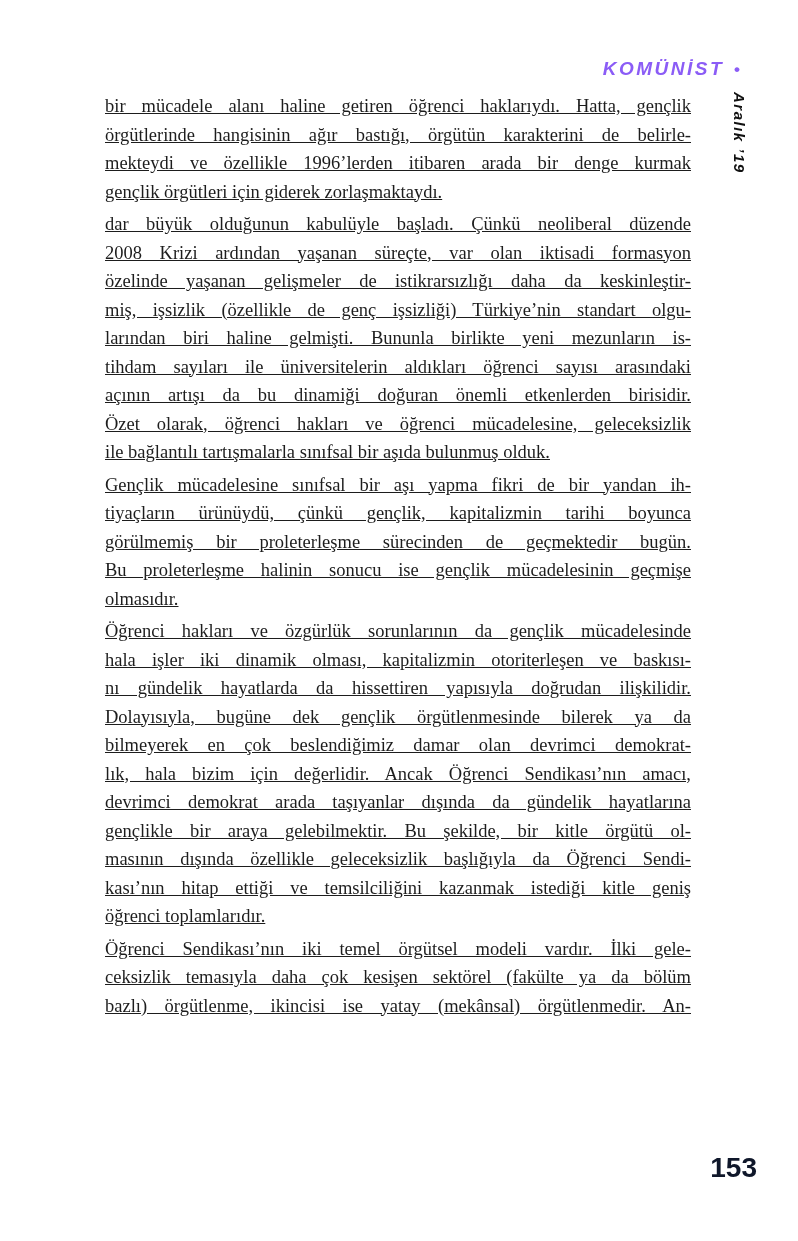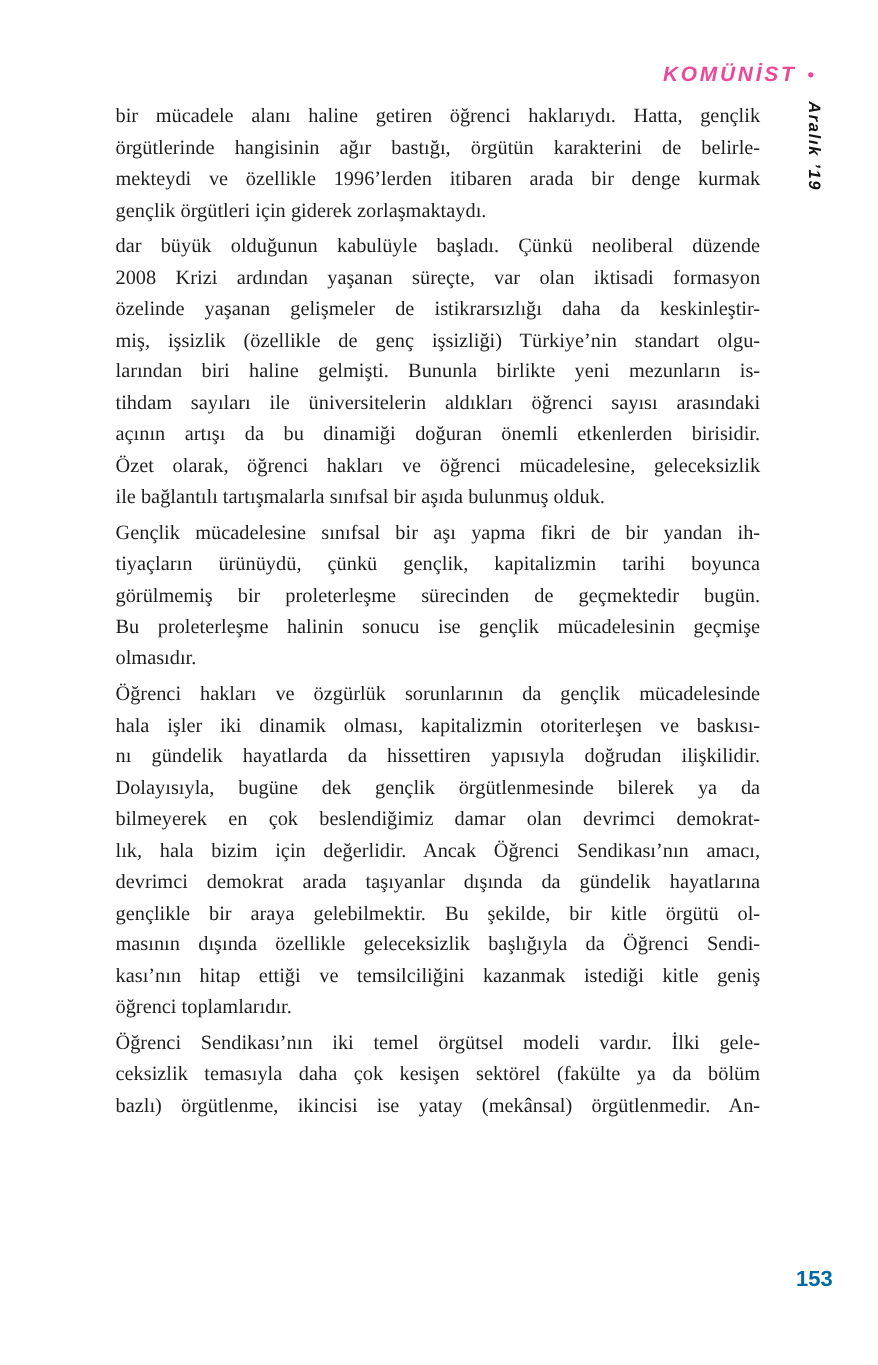--- a/index.html
+++ b/index.html
@@ -15,21 +15,21 @@
   }
   .header {
     position: absolute;
     top: 58px;
     right: 58px;
     font-family: "Liberation Sans", sans-serif;
     font-weight: bold;
     font-style: italic;
     font-size: 19px;
     letter-spacing: 2.5px;
-    color: #ec4899;
+    color: #8b5cf6;
     white-space: nowrap;
   }
   .header .bullet {
     font-style: normal;
     font-size: 17px;
     margin-left: 10px;
     letter-spacing: 0;
   }
   .issue-vertical {
     position: absolute;
@@ -50,32 +50,33 @@
     left: 105px;
     width: 586px;
     font-size: 18.5px;
     line-height: 28.5px;
     color: #1d1d1d;
   }
   .paragraph { margin-bottom: 4px; }
   .line {
     text-align: justify;
     text-align-last: justify;
+    text-decoration: underline;
   }
   .line.lastline {
     text-align-last: left;
   }
   .page-number {
     position: absolute;
     top: 1152px;
     right: 41px;
     font-family: "Liberation Sans", sans-serif;
     font-weight: bold;
-    font-size: 20px;
-    color: #0369a1;
+    font-size: 28px;
+    color: #0f172a;
   }
 </style>
 </head>
 <body>
 
 <div class="page">
 
   <div class="header">
     <span>KOMÜNİST</span><span class="bullet">•</span>
   </div>

